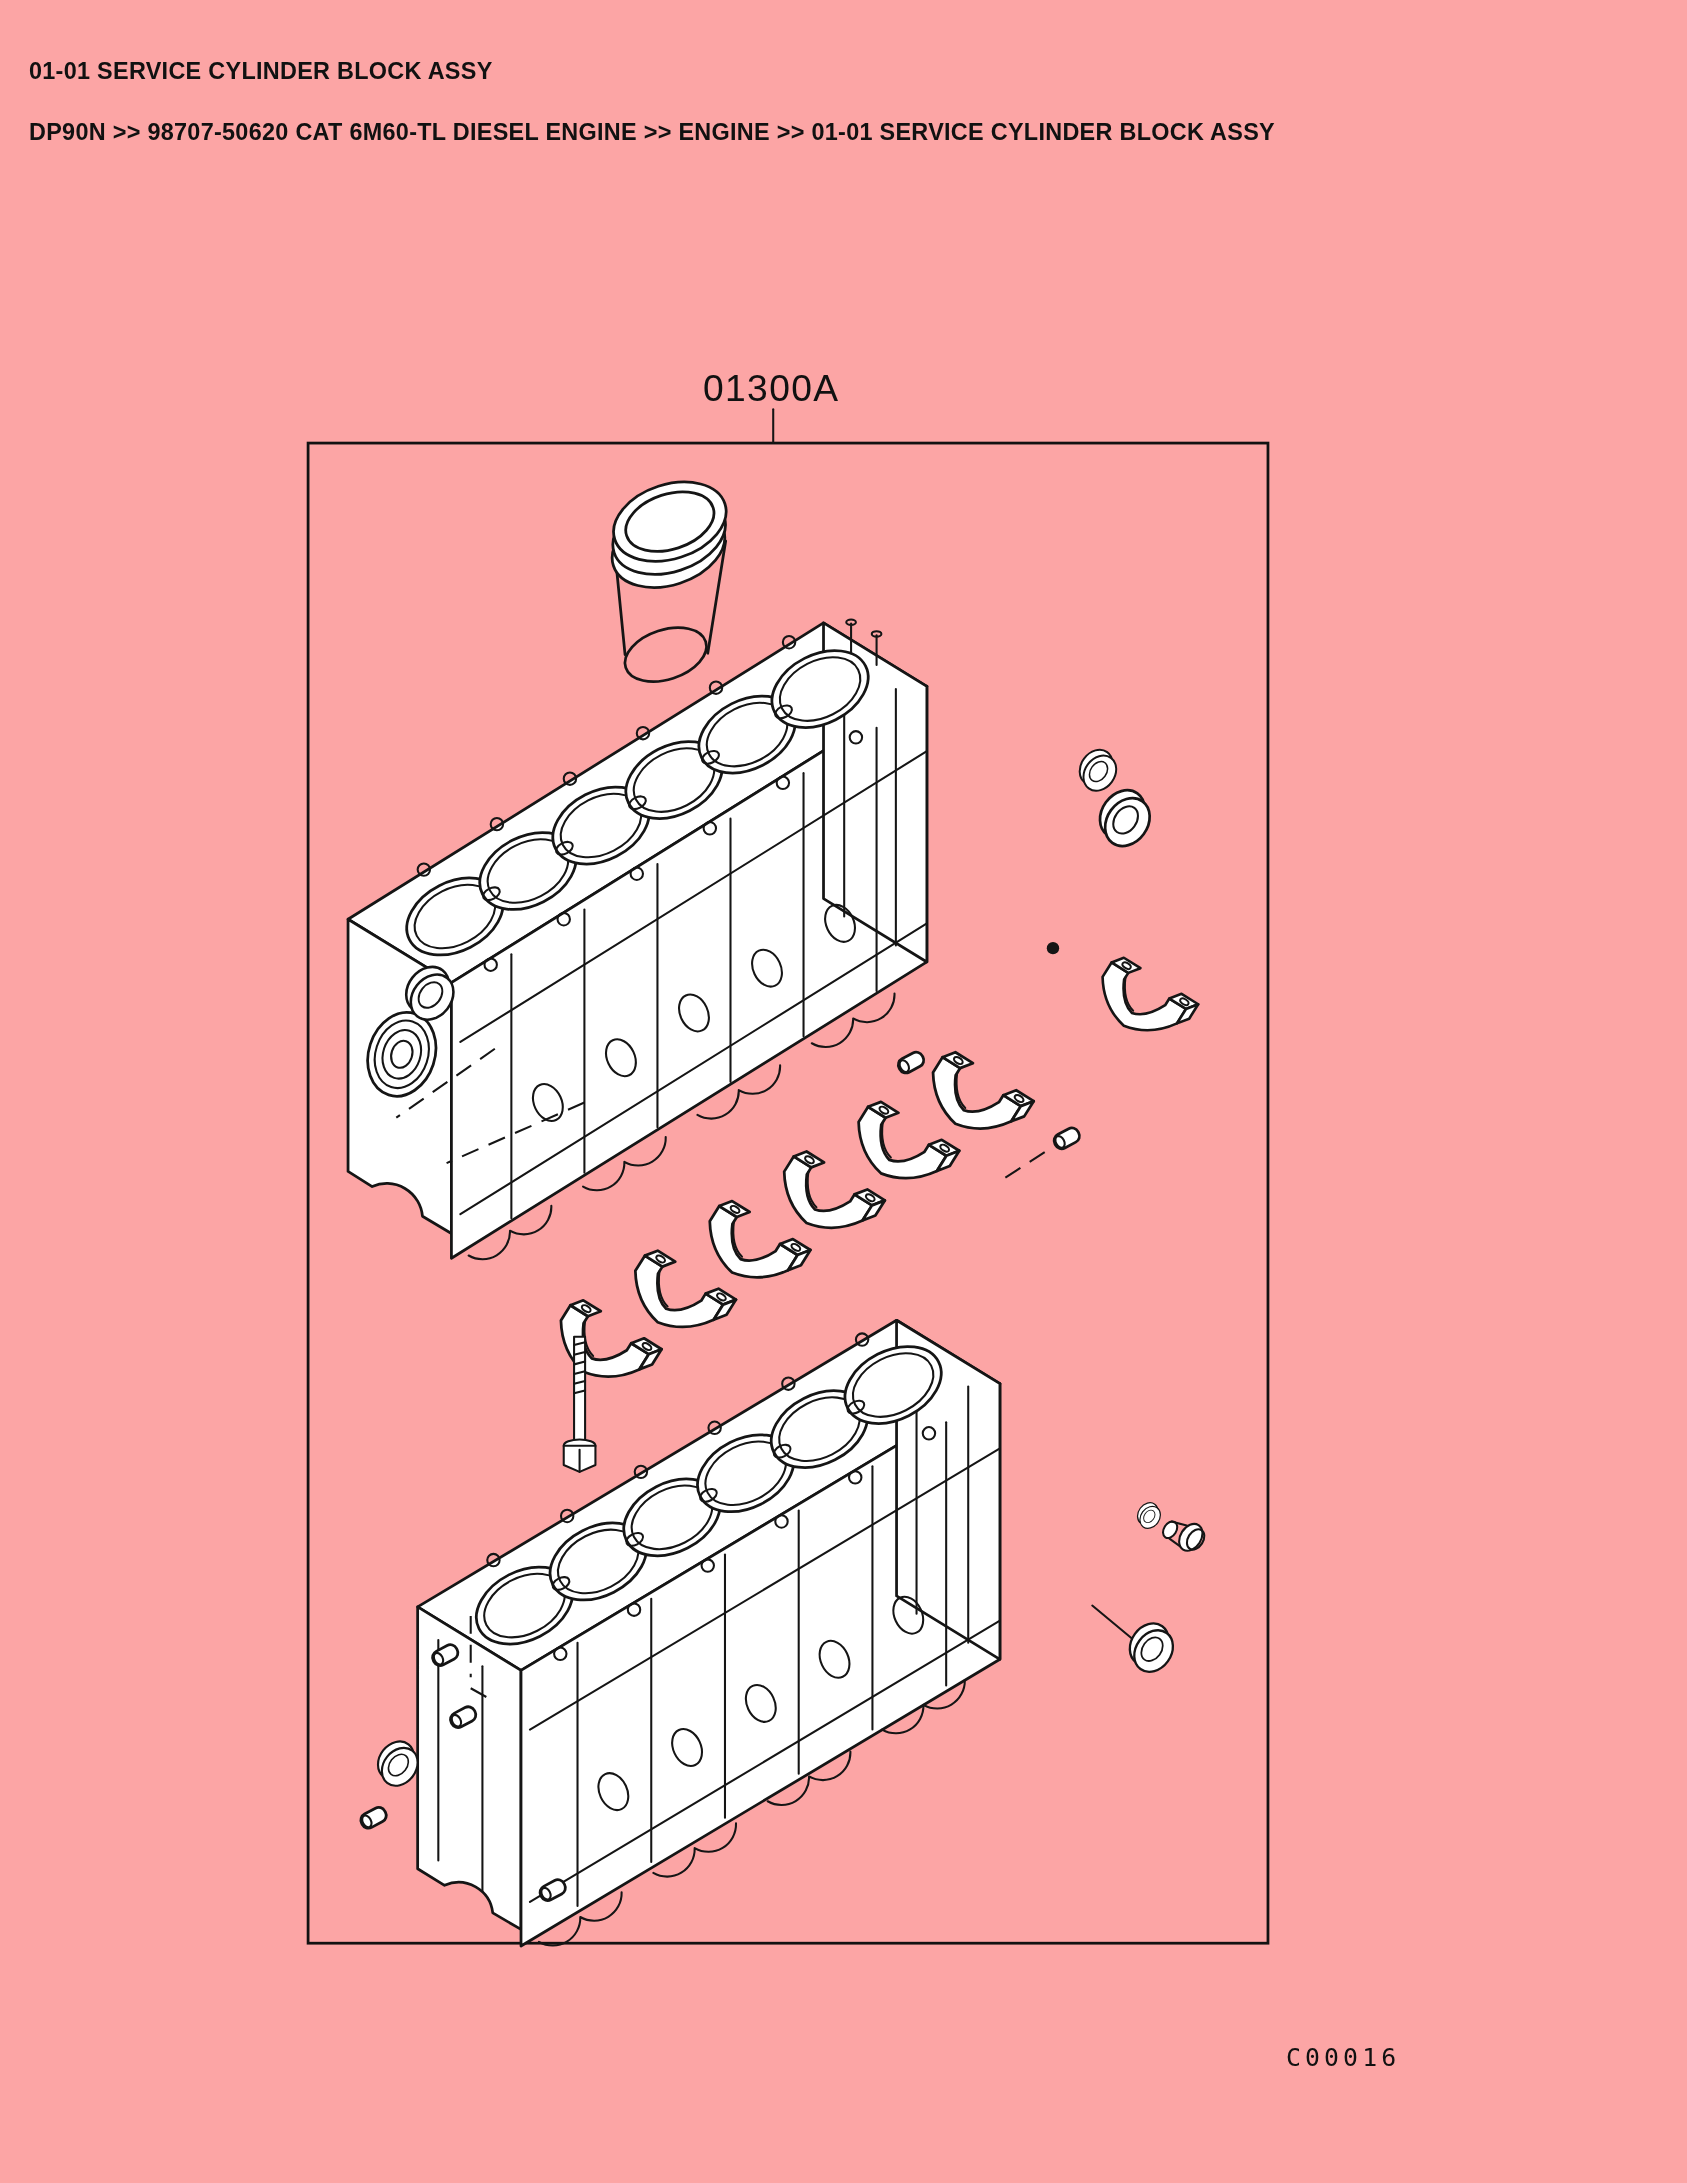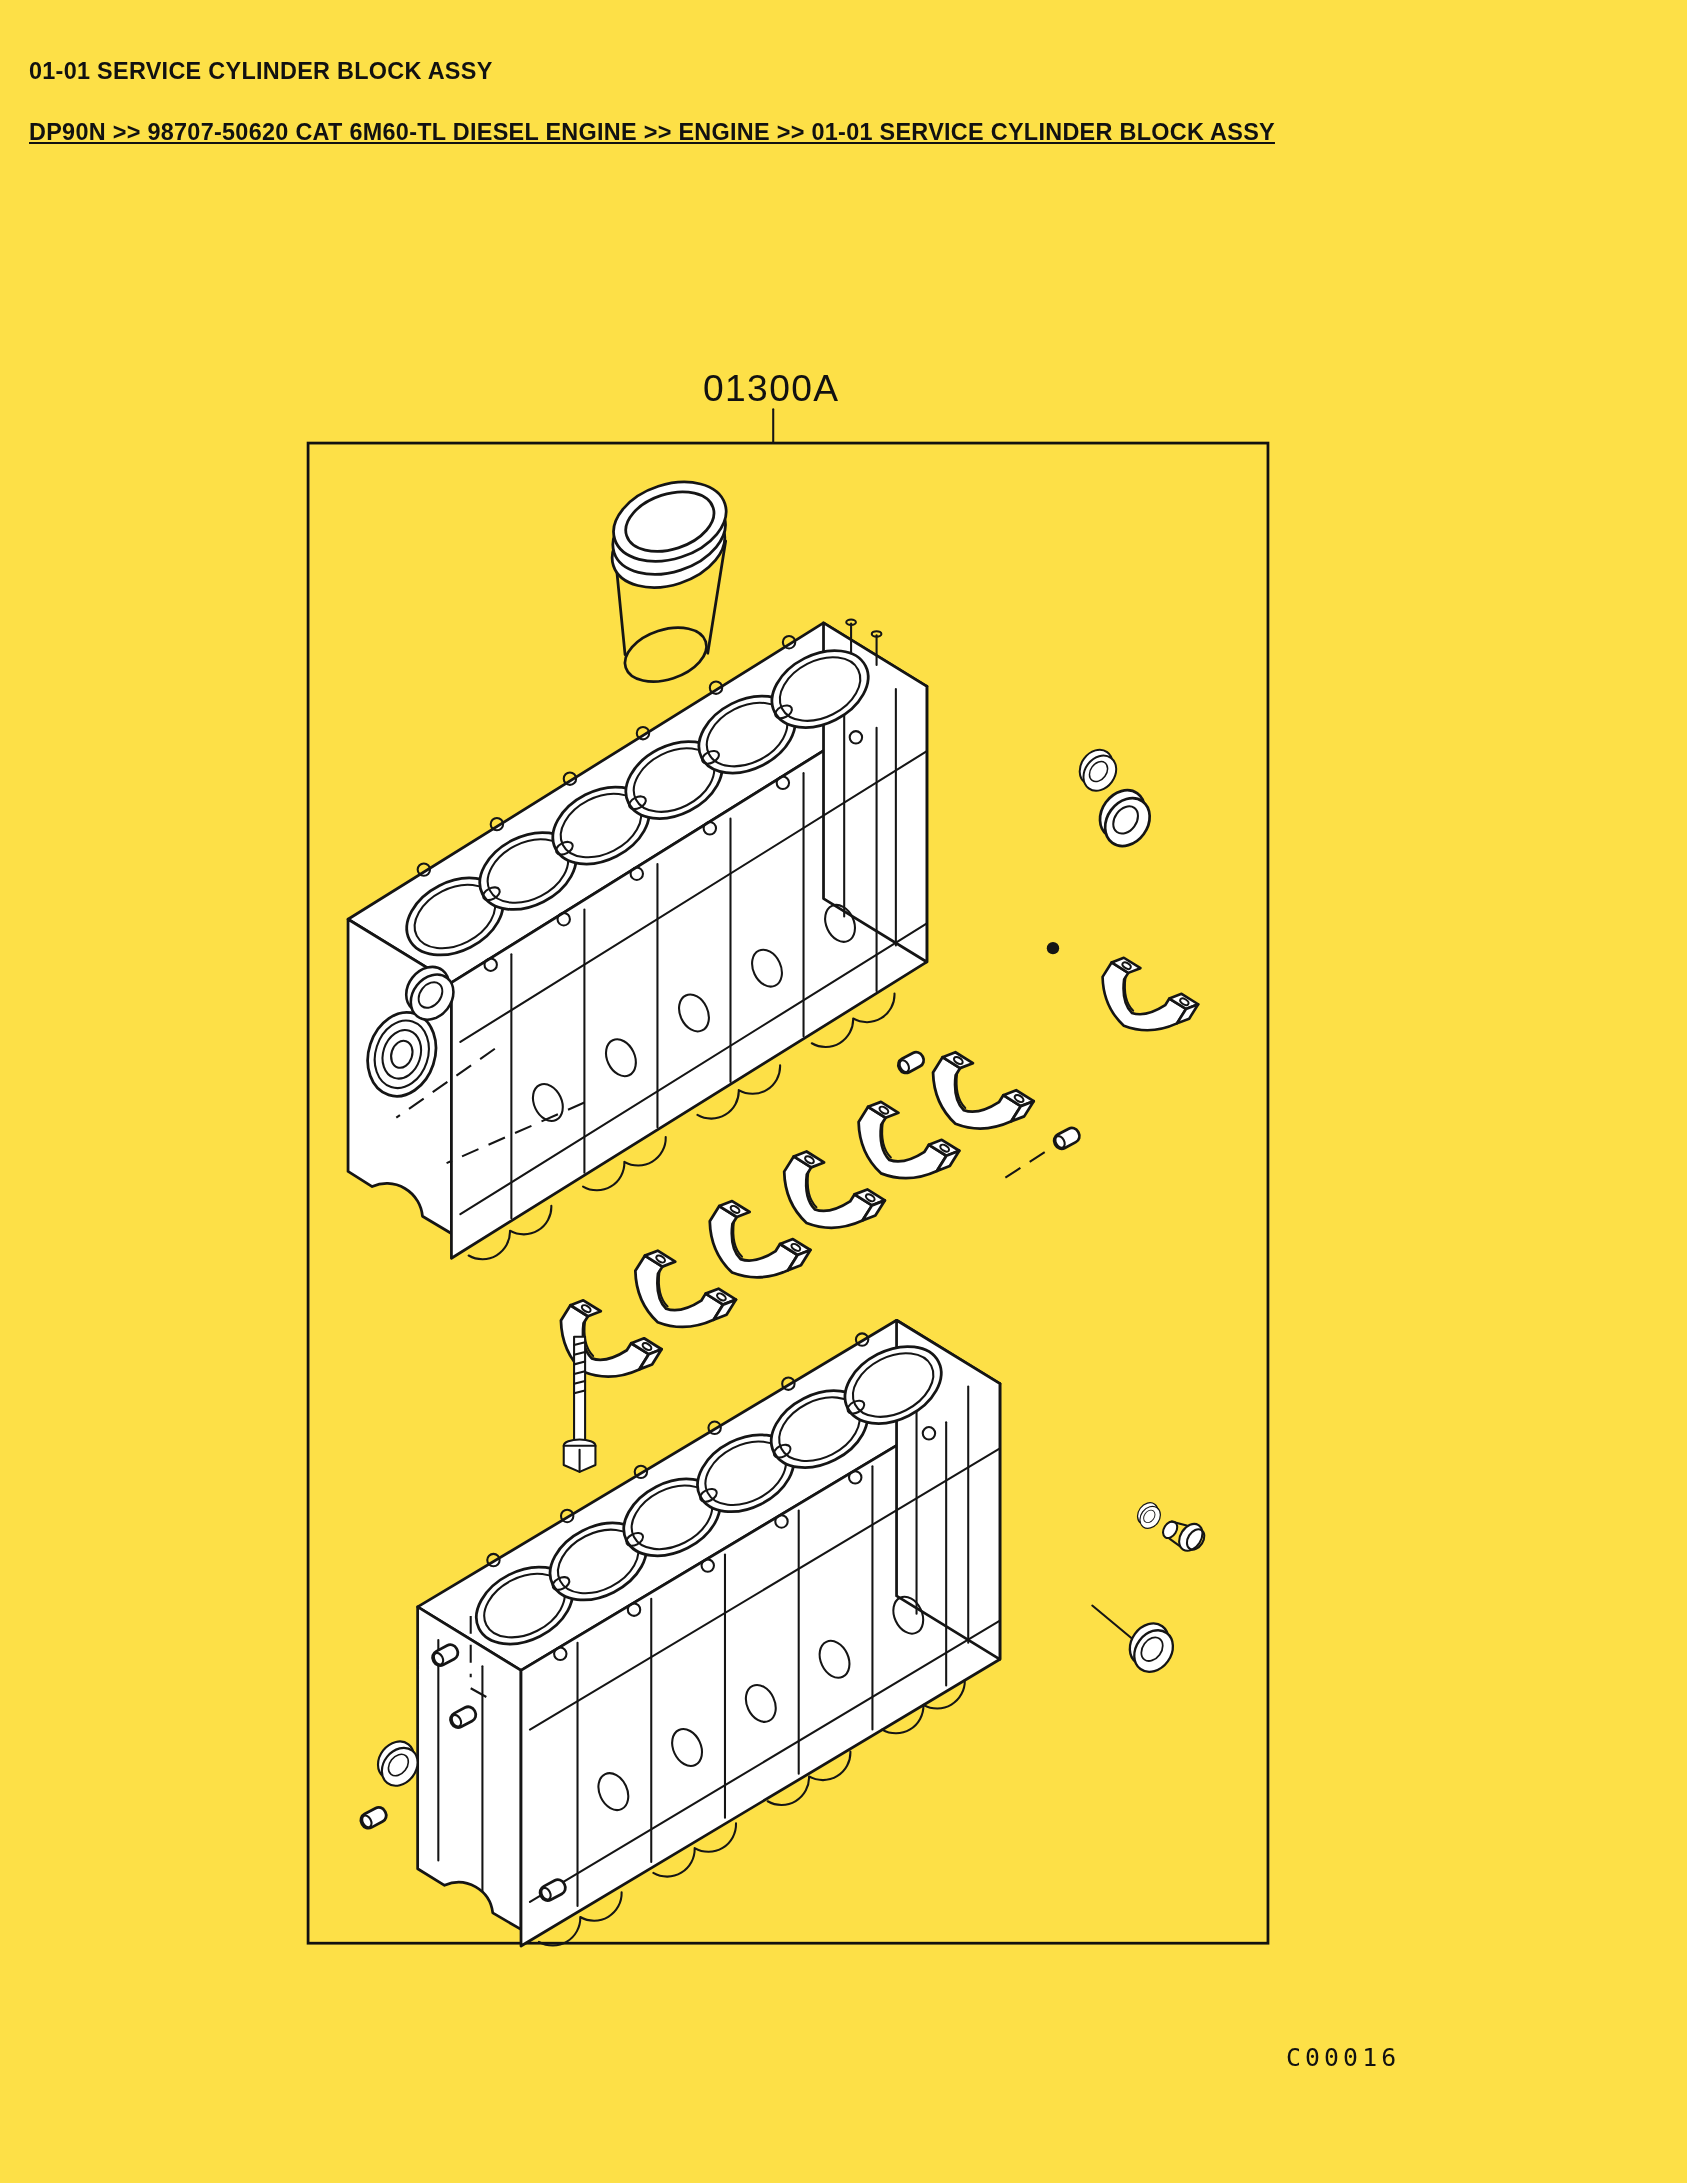--- a/index.html
+++ b/index.html
@@ -1,26 +1,26 @@
 <!DOCTYPE html>
 <html style="font-size:11px"><head>
 <meta charset="utf-8">
 <style>
   html,body{margin:0;padding:0;background:#e8e8e8;}
   .page{
-    position:relative;width:1687px;height:2183px;background:#fde047;
+    position:relative;width:1687px;height:2183px;background:#fca5a5;
     font-family:"Liberation Sans", sans-serif;color:#111;overflow:hidden;text-align:right;
   }
   .hdr-title{
     position:absolute;left:29px;top:58px;font-size:23.4px;font-weight:bold;
     letter-spacing:0.3px;white-space:nowrap;
   }
   .hdr-breadcrumb{
     position:absolute;left:29px;top:119px;font-size:23.4px;font-weight:bold;
-    letter-spacing:0.3px;white-space:nowrap;text-decoration:underline;
+    letter-spacing:0.3px;white-space:nowrap;
   }
   svg.diagram{position:absolute;left:0;top:0;}
   .callout-text{
     font-family:"Liberation Sans", sans-serif;font-size:54px;fill:#111;
     letter-spacing:2px;
   }
   .code-text{
     font-family:"DejaVu Sans Mono", monospace;font-size:36px;fill:#111;
     letter-spacing:6px;
   }

